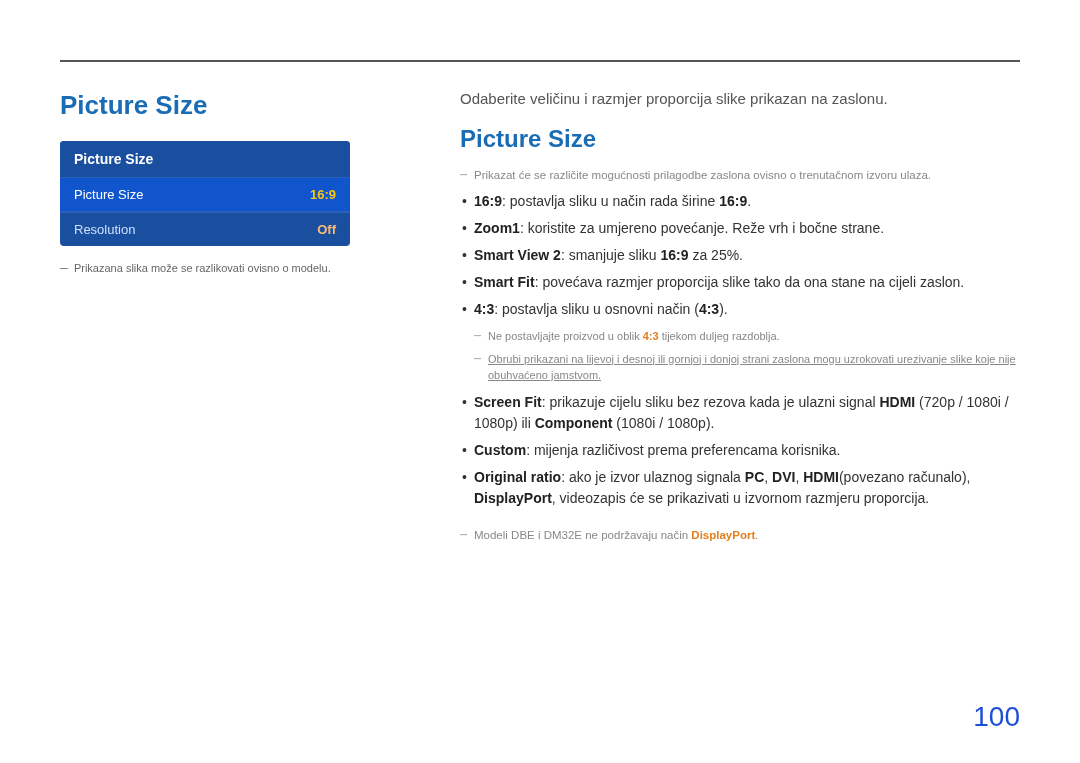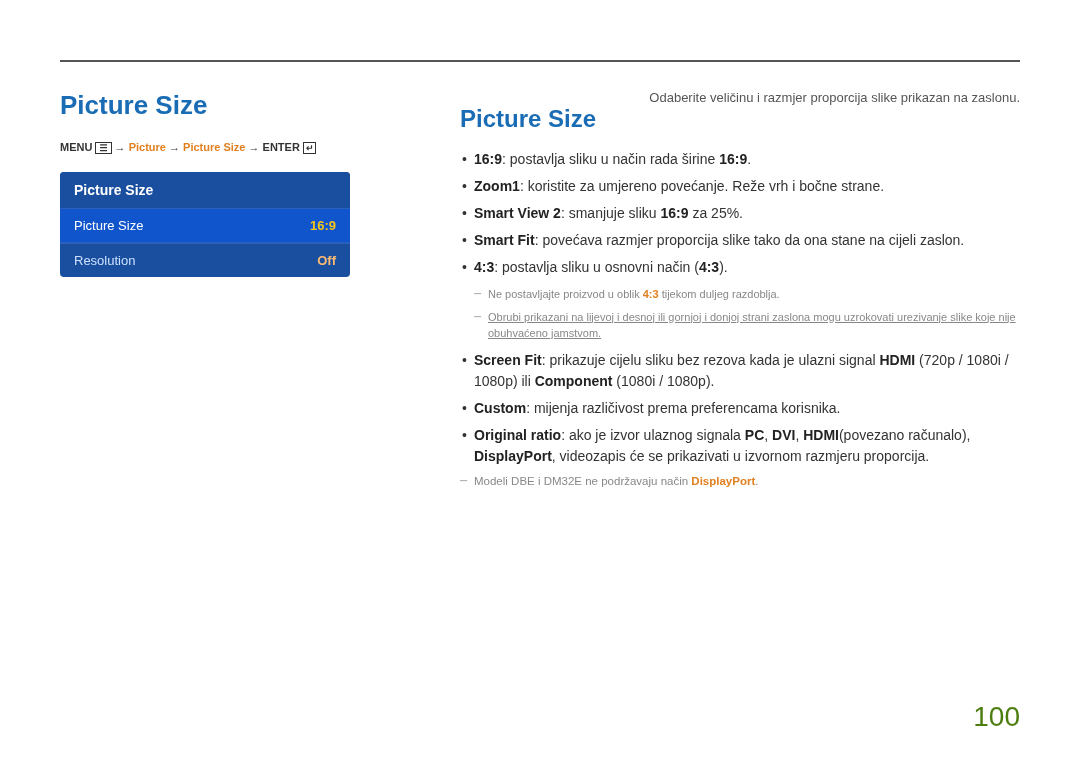--- a/index.html
+++ b/index.html
@@ -107,24 +107,24 @@
     }
 
     .note-bottom {
       margin-top: 16px;
       font-size: 11px;
       color: #666;
     }
 
     
     .right-subtitle {
-      font-size: 13px;
+      font-size: 15px;
       color: #555;
+      margin-bottom: 18px;
       margin-top: 10px;
-      text-align: right;
     }
 
     .right-title {
       font-size: 24px;
       font-weight: bold;
       color: #1a6db5;
       margin-bottom: 16px;
     }
 
     .dash-note {
@@ -188,64 +188,65 @@
       top: 0;
       color: #888;
       font-size: 10px;
     }
 
     .page-number {
       position: absolute;
       bottom: 30px;
       right: 60px;
       font-size: 28px;
-      color: #4d7c0f;
+      color: #1d4ed8;
       font-weight: 300;
     }
   </style>
 </head>
 <body>
 
 <div class="top-line"></div>
 
 <div class="left-panel">
   <div class="page-title">Picture Size</div>
 
-  <div class="menu-path">
-    MENU <span style="display:inline-block;border:1.5px solid #333;padding:0 3px;font-size:9px;vertical-align:middle;">☰</span>
-    → <span class="orange">Picture</span> → <span class="orange">Picture Size</span> → ENTER
-    <span style="display:inline-block;border:1.5px solid #333;padding:0 2px;font-size:9px;vertical-align:middle;">↵</span>
-  </div>
 
   <div class="menu-box">
     <div class="menu-box-title">Picture Size</div>
 
     <div class="menu-item active">
       <span>Picture Size</span>
       <span class="value">16:9</span>
     </div>
 
     <hr class="menu-divider">
 
 
     <hr class="menu-divider">
 
     <div class="menu-item resolution">
       <span>Resolution</span>
       <span class="value">Off</span>
     </div>
   </div>
 
+  <div class="note-bottom">
+    ─ &nbsp;Prikazana slika može se razlikovati ovisno o modelu.
+  </div>
 </div>
 
 <div class="right-panel">
   <div class="right-subtitle">Odaberite veličinu i razmjer proporcija slike prikazan na zaslonu.</div>
 
   <div class="right-title">Picture Size</div>
 
+  <div class="dash-note">
+    Prikazat će se različite mogućnosti prilagodbe zaslona ovisno o trenutačnom izvoru ulaza.
+  </div>
 
   <ul class="feature-list">
     <li><b>16:9</b>: postavlja sliku u način rada širine <b>16:9</b>.</li>
     <li><b>Zoom1</b>: koristite za umjereno povećanje. Reže vrh i bočne strane.</li>
     <li><b>Smart View 2</b>: smanjuje sliku <b>16:9</b> za 25%.</li>
     <li><b>Smart Fit</b>: povećava razmjer proporcija slike tako da ona stane na cijeli zaslon.</li>
     <li><b>4:3</b>: postavlja sliku u osnovni način (<b>4:3</b>).</li>
   </ul>
 
   <div class="sub-dash-note">
@@ -254,18 +255,18 @@
   <div class="sub-dash-note" style="margin-bottom:8px;text-decoration:underline;">
     Obrubi prikazani na lijevoj i desnoj ili gornjoj i donjoj strani zaslona mogu uzrokovati urezivanje slike koje nije obuhvaćeno jamstvom.
   </div>
 
   <ul class="feature-list">
     <li><b>Screen Fit</b>: prikazuje cijelu sliku bez rezova kada je ulazni signal <b>HDMI</b> (720p / 1080i / 1080p) ili <b>Component</b> (1080i / 1080p).</li>
     <li><b>Custom</b>: mijenja različivost prema preferencama korisnika.</li>
     <li><b>Original ratio</b>: ako je izvor ulaznog signala <b>PC</b>, <b>DVI</b>, <b>HDMI</b>(povezano računalo), <b>DisplayPort</b>, videozapis će se prikazivati u izvornom razmjeru proporcija.</li>
   </ul>
 
-  <div class="dash-note" style="margin-top:8px;">
+  <div class="dash-note" style="margin-top:20px;">
     Modeli DBE i DM32E ne podržavaju način <b style="color:#e08020;">DisplayPort</b>.
   </div>
 </div>
 
 <div class="page-number">100</div>
 
 </body></html>

